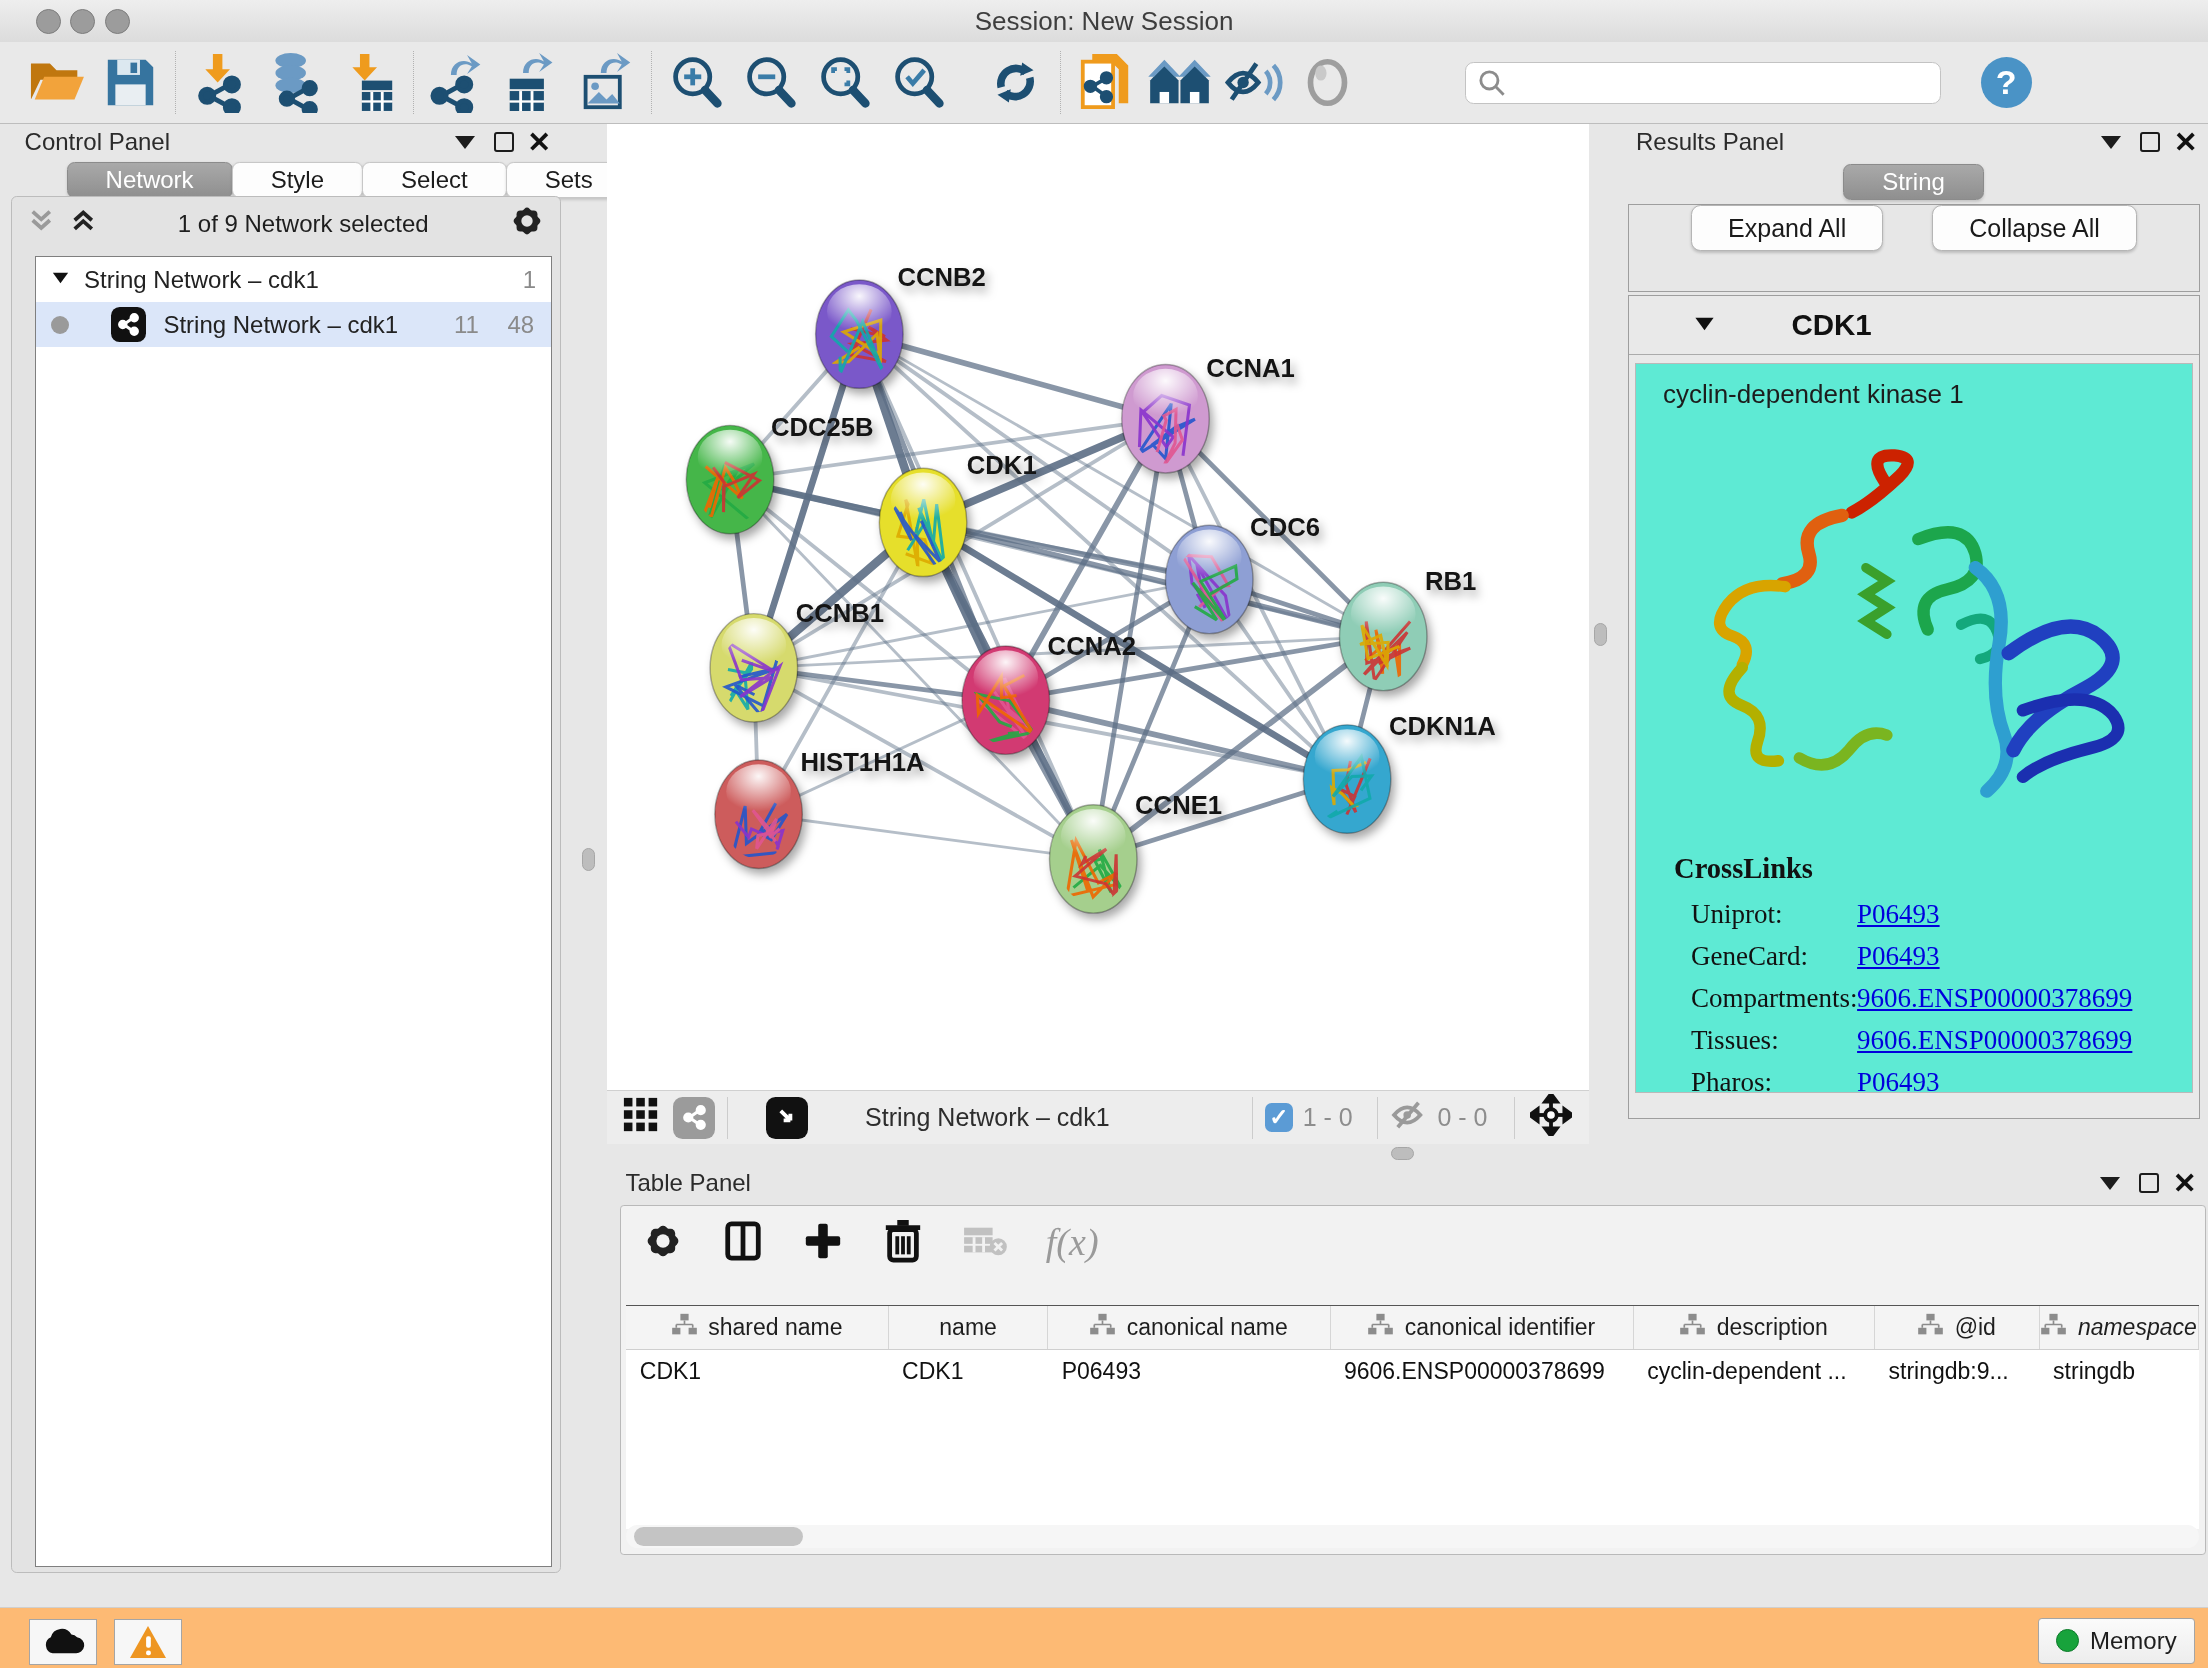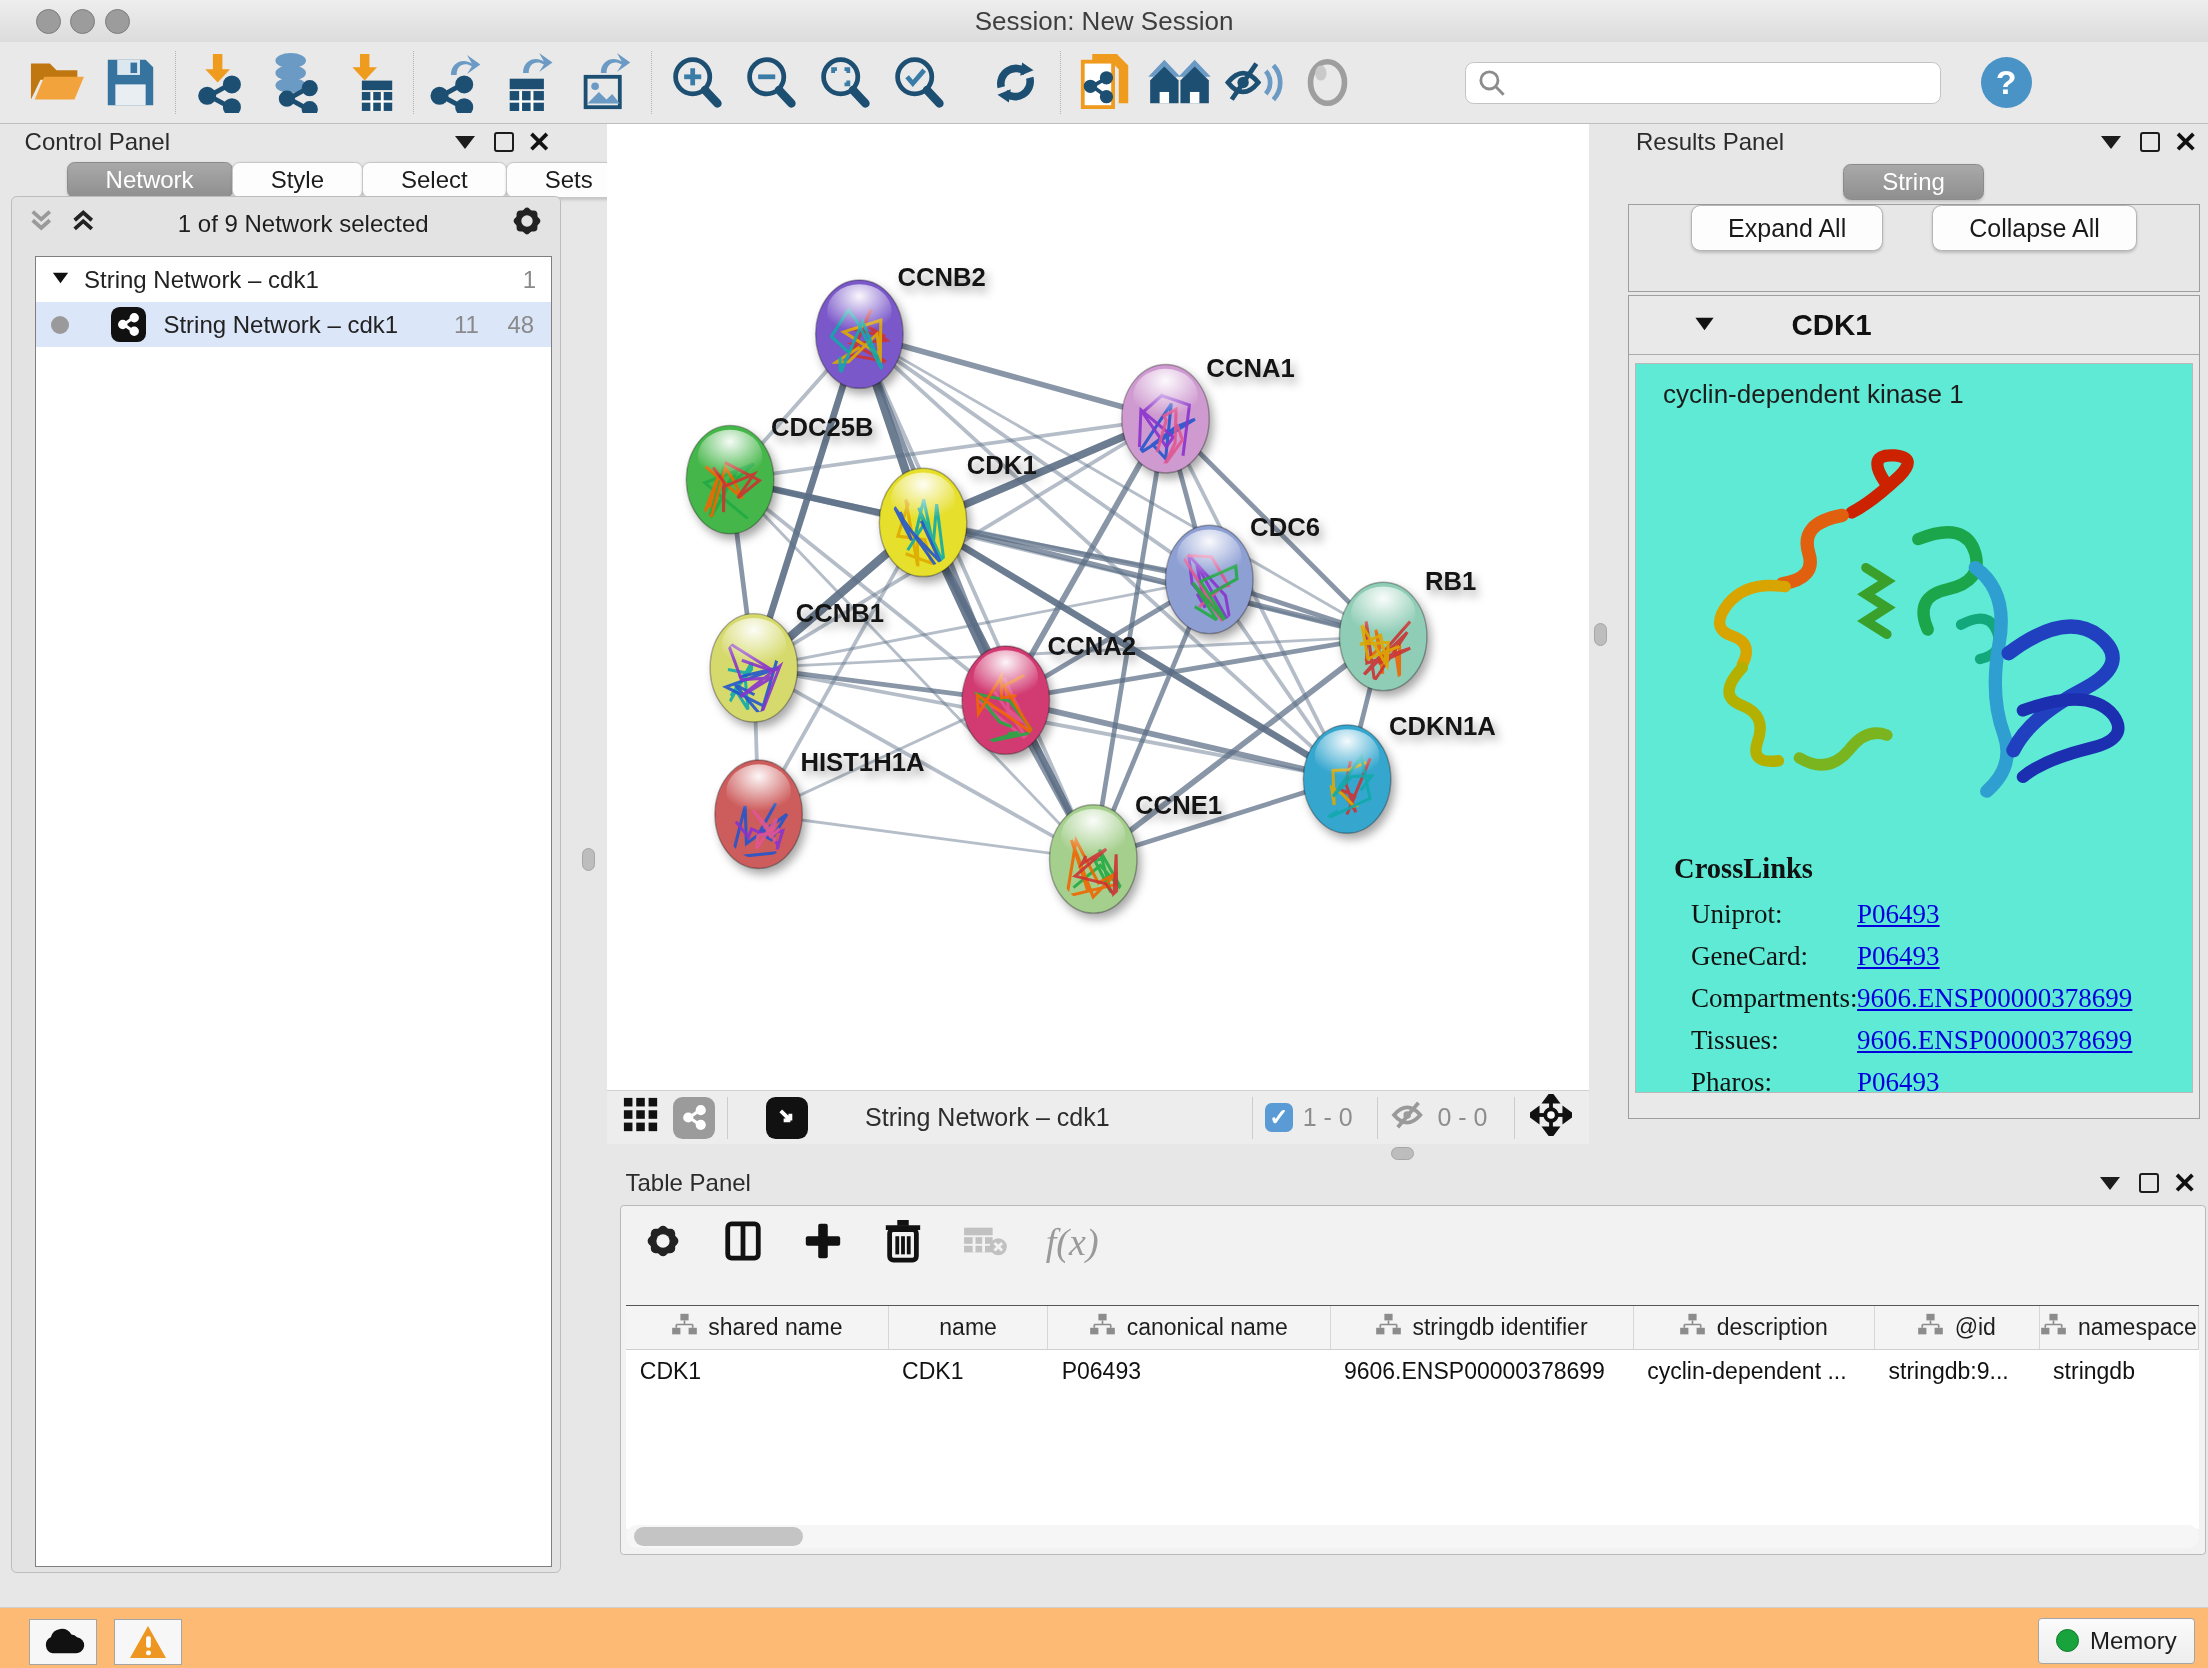--- a/index.html
+++ b/index.html
@@ -788,41 +788,41 @@
                 </svg></span>
               <span>canonical name</span>
             </div>
             <div class="gt-hc" style="width: 304px;">
               <span><svg width="25" height="23" viewBox="0 0 30 28">
                   <rect x="10" y="1" width="10" height="8" fill="#8c8c8c"></rect>
                   <path d="M15 9 v5 M5 14 h20 M5 14 v4 M25 14 v4" stroke="#8c8c8c" stroke-width="2" fill="none"></path>
                   <rect x="0" y="18" width="10" height="8" fill="#8c8c8c"></rect>
                   <rect x="20" y="18" width="10" height="8" fill="#8c8c8c"></rect>
                 </svg></span>
-              <span>stringdb identifier</span>
+              <span>canonical identifier</span>
             </div>
             <div class="gt-hc" style="width: 242px;">
               <span><svg width="25" height="23" viewBox="0 0 30 28">
                   <rect x="10" y="1" width="10" height="8" fill="#8c8c8c"></rect>
                   <path d="M15 9 v5 M5 14 h20 M5 14 v4 M25 14 v4" stroke="#8c8c8c" stroke-width="2" fill="none"></path>
                   <rect x="0" y="18" width="10" height="8" fill="#8c8c8c"></rect>
                   <rect x="20" y="18" width="10" height="8" fill="#8c8c8c"></rect>
                 </svg></span>
               <span>description</span>
             </div>
             <div class="gt-hc" style="width: 165px;">
               <span><svg width="25" height="23" viewBox="0 0 30 28">
                   <rect x="10" y="1" width="10" height="8" fill="#8c8c8c"></rect>
                   <path d="M15 9 v5 M5 14 h20 M5 14 v4 M25 14 v4" stroke="#8c8c8c" stroke-width="2" fill="none"></path>
                   <rect x="0" y="18" width="10" height="8" fill="#8c8c8c"></rect>
                   <rect x="20" y="18" width="10" height="8" fill="#8c8c8c"></rect>
                 </svg></span>
               <span>@id</span>
             </div>
-            <div class="gt-hc" style="width: 160px;">
+            <div class="gt-hc" style="width: 160px; font-style: italic;">
               <span><svg width="25" height="23" viewBox="0 0 30 28">
                   <rect x="10" y="1" width="10" height="8" fill="#8c8c8c"></rect>
                   <path d="M15 9 v5 M5 14 h20 M5 14 v4 M25 14 v4" stroke="#8c8c8c" stroke-width="2" fill="none"></path>
                   <rect x="0" y="18" width="10" height="8" fill="#8c8c8c"></rect>
                   <rect x="20" y="18" width="10" height="8" fill="#8c8c8c"></rect>
                 </svg></span>
               <span>namespace</span>
             </div>
           </div>
         <div id="gt-rows">

